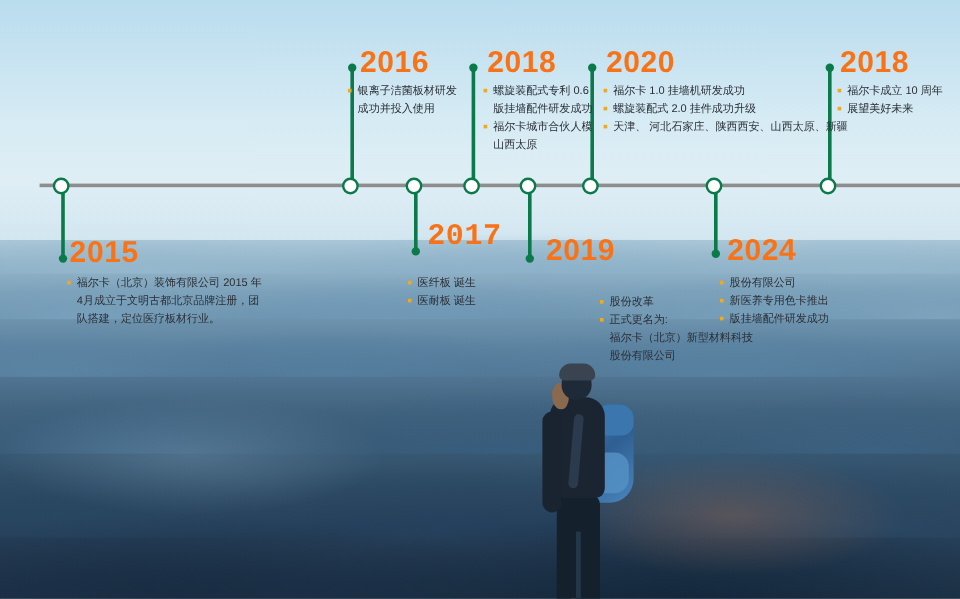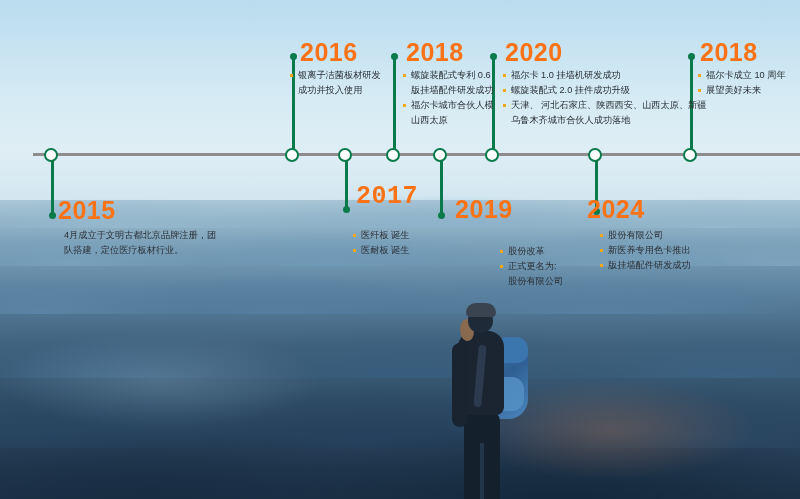--- a/index.html
+++ b/index.html
@@ -287,54 +287,55 @@
       </div>
       <div class="node" style="left: 690px; top: 154px;">
         <div class="stem" style="height: 98px; top: -98px;"></div>
         <div class="dot" style="top: -101px;"></div>
         <div class="ring" style="top: -6px;"></div>
       </div>
     </div>
   <div id="entries">
       <div class="entry year" style="left: 58px; top: 198px;">2015</div>
       <ul class="entry bullets" style="left: 56px; top: 228px;">
+        <li>福尔卡（北京）装饰有限公司 2015 年</li>
         <li class="cont">4月成立于文明古都北京品牌注册，团</li>
         <li class="cont">队搭建，定位医疗板材行业。</li>
       </ul>
       <div class="entry year" style="left: 300px; top: 40px;">2016</div>
       <ul class="entry bullets" style="left: 290px; top: 68px;">
         <li>银离子洁菌板材研发</li>
         <li class="cont">成功并投入使用</li>
       </ul>
       <div class="entry year" style="left: 356px; top: 184px; font-family: Liberation Mono, monospace;">2017</div>
-      <ul class="entry bullets" style="left: 353px; top: 228px;">
+      <ul class="entry bullets" style="left: 340px; top: 228px;">
         <li>医纤板 诞生</li>
         <li>医耐板 诞生</li>
       </ul>
       <div class="entry year" style="left: 406px; top: 40px;">2018</div>
       <ul class="entry bullets" style="left: 403px; top: 68px;">
         <li>螺旋装配式专利 0.6</li>
         <li class="cont">版挂墙配件研发成功</li>
         <li>福尔卡城市合伙人模</li>
         <li class="cont">山西太原</li>
       </ul>
       <div class="entry year" style="left: 455px; top: 197px;">2019</div>
       <ul class="entry bullets" style="left: 452px; top: 244px; margin-left: 48px;">
         <li>股份改革</li>
         <li>正式更名为:</li>
+        <li class="cont">福尔卡（北京）新型材料科技</li>
         <li class="cont">股份有限公司</li>
       </ul>
       <div class="entry year" style="left: 505px; top: 40px;">2020</div>
       <ul class="entry bullets" style="left: 503px; top: 68px;">
         <li>福尔卡 1.0 挂墙机研发成功</li>
         <li>螺旋装配式 2.0 挂件成功升级</li>
         <li>天津、 河北石家庄、陕西西安、山西太原、新疆</li>
-        <li class="cont">乌鲁木齐城市合伙人成功落地</li>
-      </ul>
-      <div class="entry year" style="left: 587px; top: 197px;">2024</div>
+      </ul>
+      <div class="entry year" style="left: 606px; top: 197px;">2024</div>
       <ul class="entry bullets" style="left: 600px; top: 228px;">
         <li>股份有限公司</li>
         <li>新医养专用色卡推出</li>
         <li>版挂墙配件研发成功</li>
       </ul>
       <div class="entry year" style="left: 700px; top: 40px;">2018</div>
       <ul class="entry bullets" style="left: 698px; top: 68px;">
         <li>福尔卡成立 10 周年</li>
         <li>展望美好未来</li>
       </ul>

